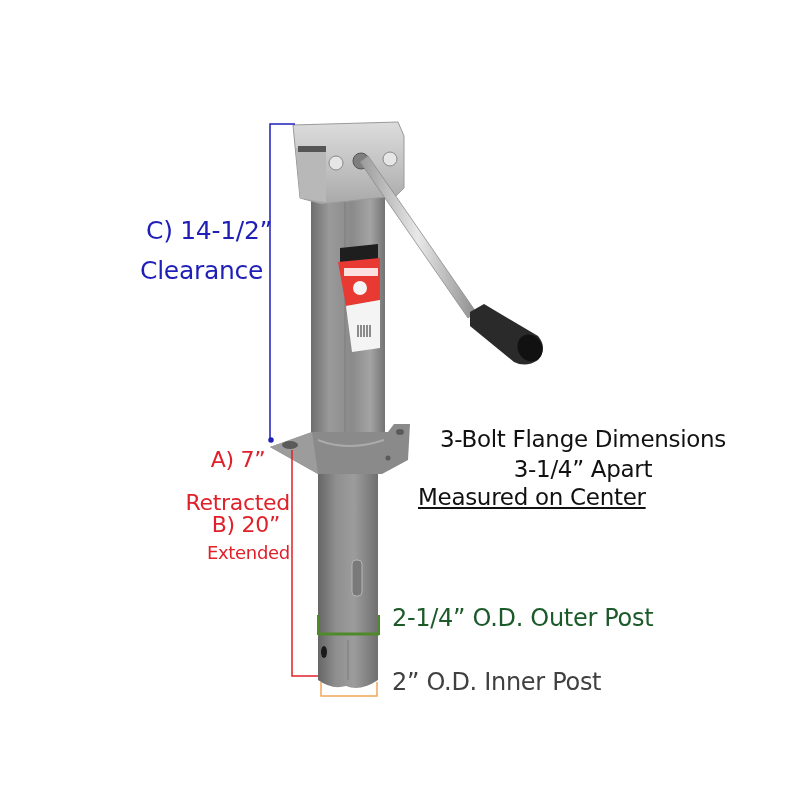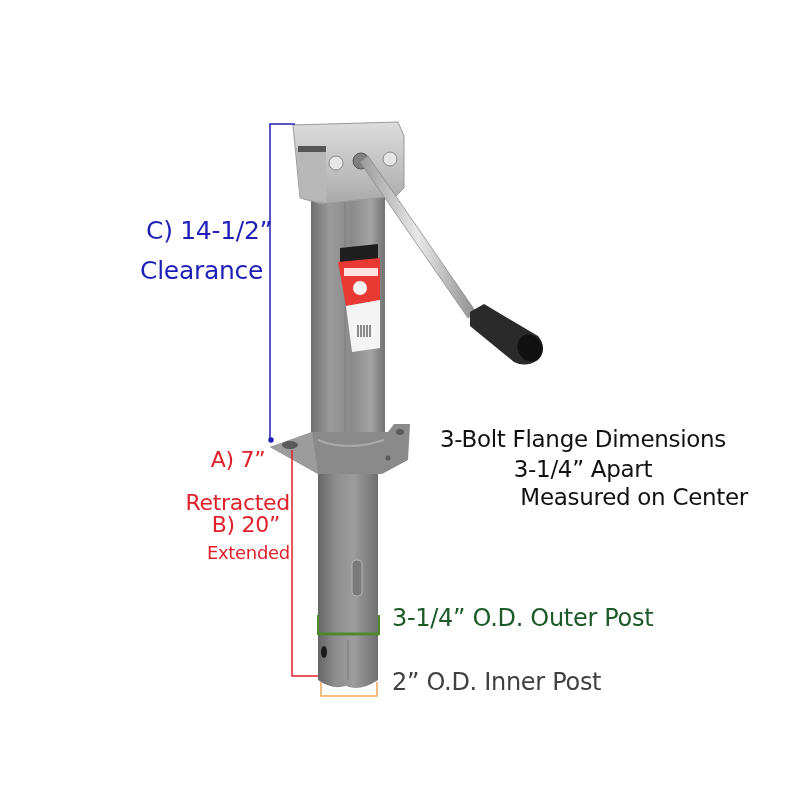--- a/index.html
+++ b/index.html
@@ -16,21 +16,21 @@
     .green { color: #1c5a2a; }
     .orange { color: #404040; }
     .c-line1 { left: 146px; top: 218px; font-size: 25px; }
     .c-line2 { left: 140px; top: 258px; font-size: 25px; }
     .a-line1 { left: 196px; top: 449px; font-size: 22px; text-align: center; width: 84px; }
     .a-line2 { left: 170px; top: 480px; font-size: 22px; text-align: right; width: 120px; margin-top: 12px; }
     .b-line1 { left: 196px; top: 514px; font-size: 22px; text-align: right; width: 84px; }
     .b-line2 { left: 170px; top: 544px; font-size: 18px; text-align: right; width: 120px; }
     .f-line1 { left: 410px; top: 428px; font-size: 23px; width: 330px; text-align: center; }
     .f-line2 { left: 410px; top: 458px; font-size: 23px; width: 330px; text-align: center; }
-    .f-line3 { left: 410px; top: 486px; font-size: 23px; width: 330px; text-align: right; }
+    .f-line3 { left: 410px; top: 486px; font-size: 23px; width: 330px; text-align: left; text-decoration: underline; }
     .o-line { left: 392px; top: 606px; font-size: 24px; }
     .i-line { left: 392px; top: 670px; font-size: 24px; }
   </style>
 </head>
 <body>
 
 <div class="stage">
 
   <svg class="art" width="800" height="800" viewBox="0 0 800 800">
     <defs>
@@ -134,15 +134,15 @@
 
   <div class="lbl red a-line1">A) 7”</div>
   <div class="lbl red a-line2">Retracted</div>
   <div class="lbl red b-line1">B) 20”</div>
   <div class="lbl red b-line2">Extended</div>
 
   <div class="lbl black f-line1">3-Bolt Flange Dimensions</div>
   <div class="lbl black f-line2">3-1/4” Apart</div>
   <div class="lbl black f-line3">Measured on Center</div>
 
-  <div class="lbl green o-line">3-1/4” O.D. Outer Post</div>
+  <div class="lbl green o-line">2-1/4” O.D. Outer Post</div>
   <div class="lbl orange i-line">2” O.D. Inner Post</div>
 </div>
 
 </body></html>

